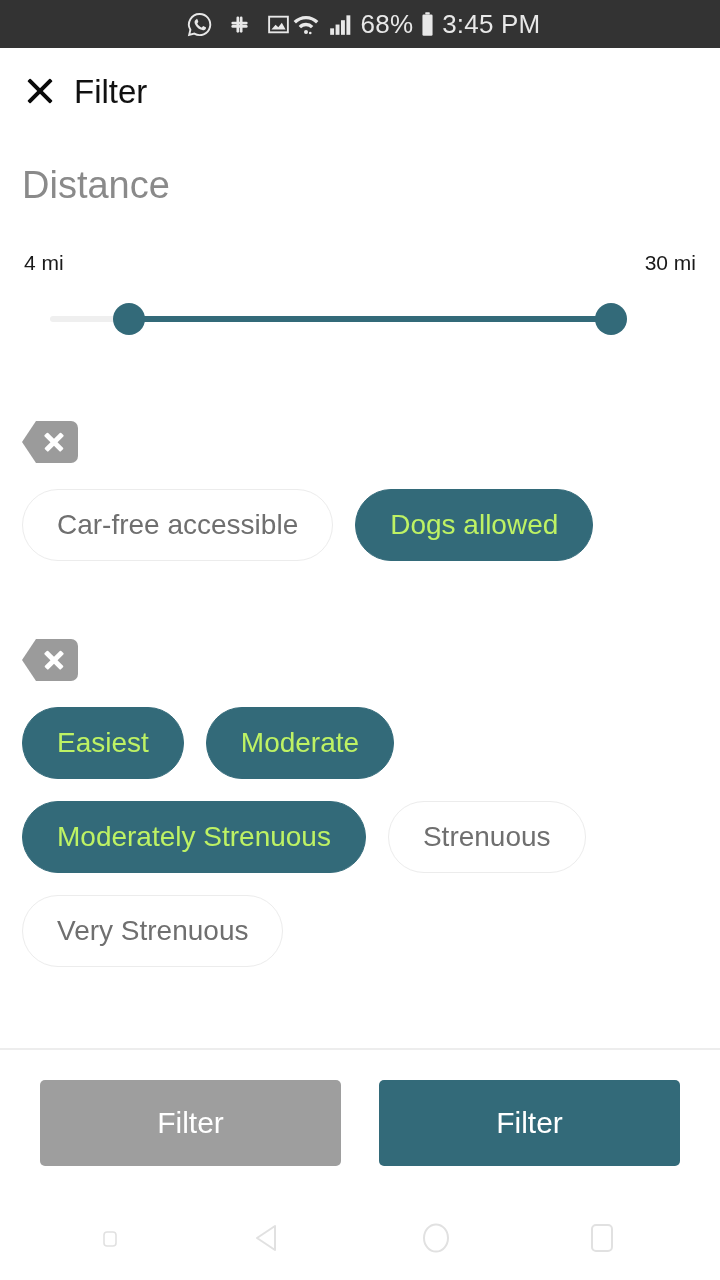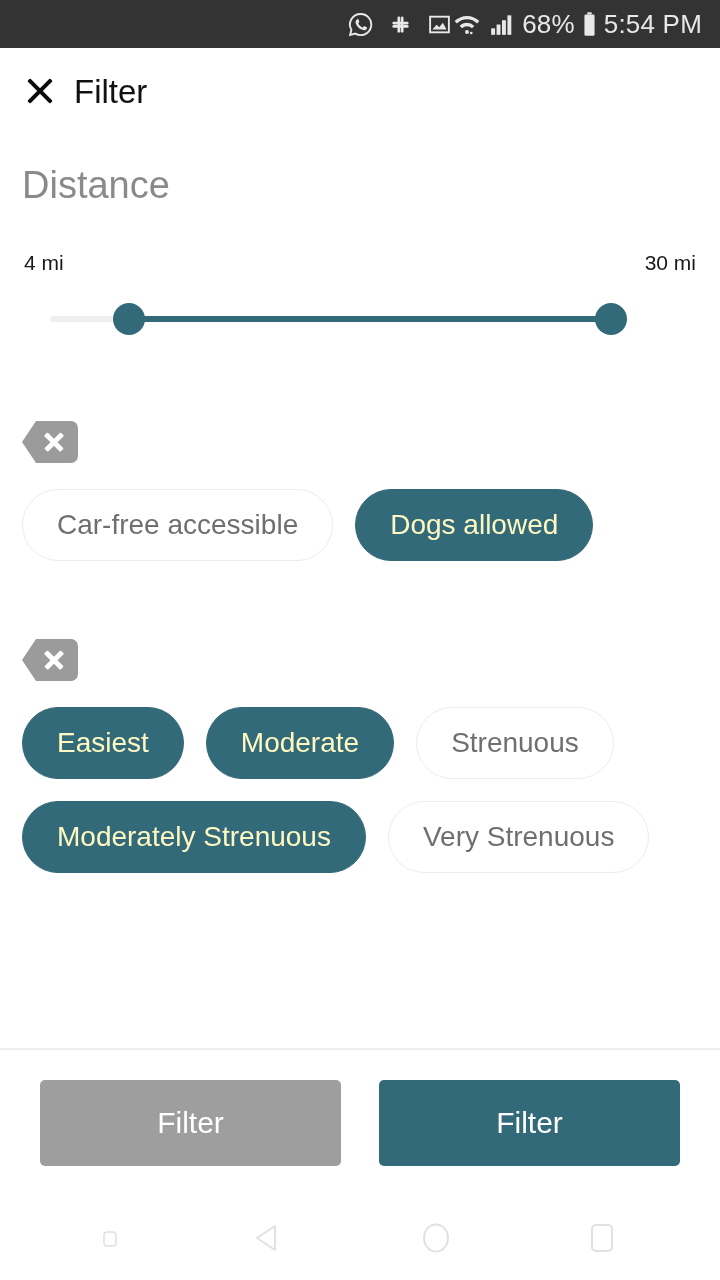--- a/index.html
+++ b/index.html
@@ -20,21 +20,21 @@
     display: flex;
     flex-direction: column;
   }
 
   
   .status-bar {
     height: 48px;
     background: #333333;
     display: flex;
     align-items: center;
-    justify-content: flex-end;
+    justify-content: center;
     padding: 0 18px 0 24px;
     flex: 0 0 48px;
   }
   .status-left {
     display: flex;
     align-items: center;
     gap: 14px;
   }
   .status-right {
     display: flex;
@@ -216,21 +216,21 @@
     line-height: 1;
   }
   .chip.off {
     background: #ffffff;
     border: 1.5px solid #ececec;
     color: #6f6f6f;
   }
   .chip.on {
     background: #336a79;
     border: 1.5px solid #336a79;
-    color: #fef9c3;
+    color: #bef264;
   }
 
   
   .footer {
     flex: 0 0 148px;
     border-top: 2px solid #ededed;
     display: flex;
     align-items: center;
     gap: 38px;
     padding: 0 40px;
@@ -292,21 +292,21 @@
         <rect x="2" y="16" width="3.6" height="6"></rect>
         <rect x="7" y="12.5" width="3.6" height="9.5"></rect>
         <rect x="12" y="8.5" width="3.6" height="13.5"></rect>
         <rect x="17" y="4" width="3.6" height="18"></rect>
       </svg>
       <span class="status-text">68%</span>
       <svg class="si" width="15" height="27" viewBox="0 0 12 24" fill="#e8e8e8">
         <rect x="4" y="1" width="4" height="2" rx="0.6"></rect>
         <rect x="1.5" y="3" width="9" height="19" rx="1.2"></rect>
       </svg>
-      <span class="status-text">5:54 PM</span>
+      <span class="status-text">3:45 PM</span>
     </div>
   </div>
 
   <div class="header">
     <div class="close-x"></div>
     <div class="header-title">Filter</div>
   </div>
 
   <div class="content">
 
@@ -340,22 +340,22 @@
     <div class="difficulty-section">
       <div class="section-head">
         <div class="clear-btn">
           <div class="clear-shape"></div>
           <div class="clear-x"></div>
         </div>
       </div>
       <div class="chip-row">
         <div class="chip on">Easiest</div>
         <div class="chip on">Moderate</div>
+        <div class="chip on">Moderately Strenuous</div>
         <div class="chip off">Strenuous</div>
-        <div class="chip on">Moderately Strenuous</div>
         <div class="chip off">Very Strenuous</div>
       </div>
     </div>
 
   </div>
 
   <div class="footer">
     <button class="action-btn reset">Filter</button>
     <button class="action-btn filter">Filter</button>
   </div>

